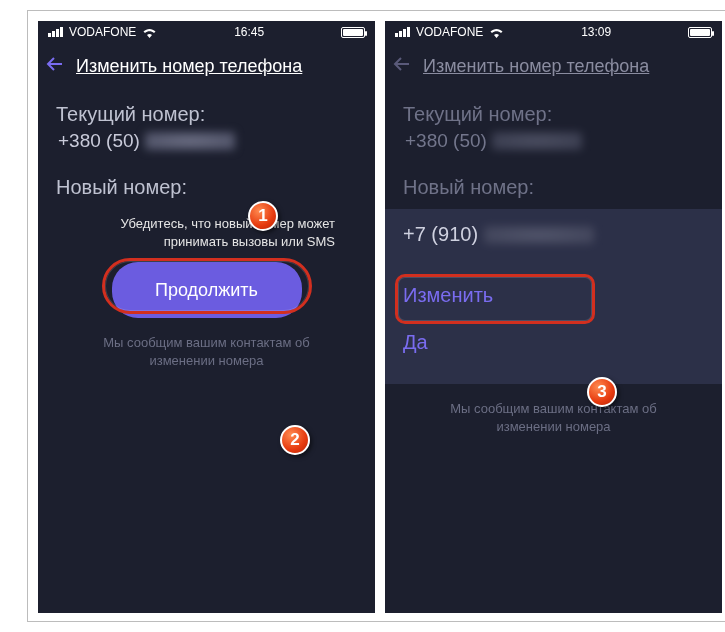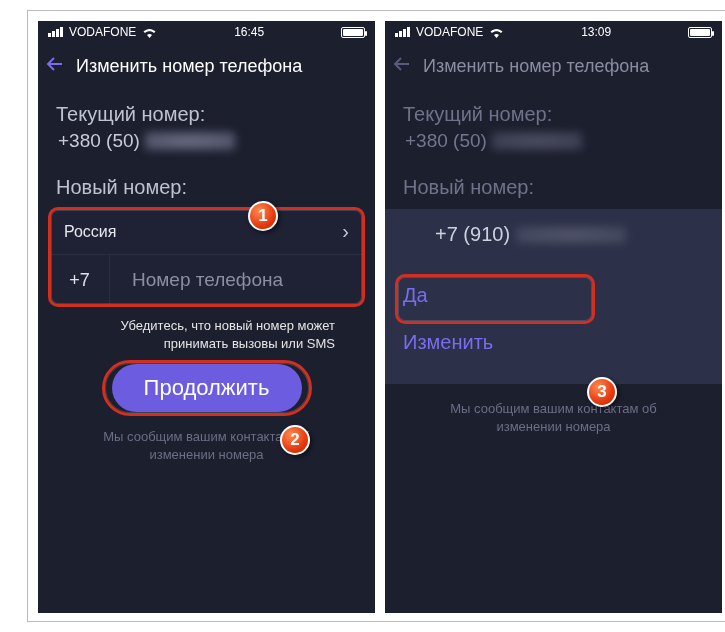--- a/index.html
+++ b/index.html
@@ -56,20 +56,21 @@
   }
   .battery .fill { background:#fff; height:7px; margin-left:1px; width:20px; border-radius:1px;}
   .appbar {
     height: 46px;
     display: flex;
     align-items: center;
     padding: 0 8px;
     color: #fff;
     font-size: 18px;
     font-weight: 500;
+    text-decoration: underline;
   }
   .back-arrow { width: 30px; color: #7a6cf0; font-size: 22px; }
   .phone.right .back-arrow { color: #5a5a7a; }
   .phone.right .appbar { color: #8a8ca0; }
   .section-label {
     color: #bfc2d1;
     font-size: 20px;
     padding: 14px 18px 4px;
   }
   .phone.right .section-label { color: #6f7288; }
@@ -134,42 +135,42 @@
     padding: 12px 40px 8px;
     line-height: 1.35;
   }
   .continue-wrap { position: relative; text-align:center; margin-top:4px; }
   .continue-btn {
     display: inline-flex;
     align-items: center;
     justify-content: center;
     background: #6b5ce0;
     color: #fff;
-    font-size: 22px;
-    height: 48px;
+    font-size: 18px;
+    height: 56px;
     width: 190px;
     border-radius: 26px;
   }
   .ro2 { top:-4px; left:50%; transform:translateX(-50%); width: 210px; height: 56px; border-radius: 30px; }
   .footer-note {
     color: #6b6e84;
     font-size: 13px;
     text-align: center;
     padding: 16px 36px 0;
     line-height: 1.4;
   }
   
   .confirm-panel {
     background: #2c3048;
     margin-top: 6px;
     padding: 14px 18px 18px;
     position: relative;
   }
   .confirm-q { color: #d6d7e3; font-size: 17px; margin-bottom: 6px; }
-  .confirm-num { color: #cfd1e0; font-size: 20px; margin-left: 32px; }
+  .confirm-num { color: #cfd1e0; font-size: 20px; }
   .confirm-num .blur { width: 110px; }
   .confirm-actions {
     position: relative;
     margin-top: 26px;
   }
   .action {
     color: #7a6cf0; 
     font-size: 20px; 
     padding: 12px 0;
     display: block;
@@ -226,31 +227,20 @@
       <span>Изменить номер телефона</span>
     </div>
 
     <div class="section-label">Текущий номер:</div>
     <div class="current-num">
       <span>+380 (50)</span> <span class="blur"></span>
     </div>
 
     <div class="section-label">Новый номер:</div>
 
-    <div class="input-group">
-      <div class="country-row">
-        <span>Россия</span>
-        <span class="chevron">›</span>
-      </div>
-      <div class="phone-row">
-        <span class="prefix">+7</span>
-        <span class="placeholder">Номер телефона</span>
-      </div>
-      <div class="red-outline ro1"></div>
-    </div>
 
     <div class="help-text">Убедитесь, что новый номер может принимать вызовы или SMS</div>
 
     <div class="continue-wrap">
       <div class="continue-btn">
         <span>Продолжить</span>
       </div>
       <div class="red-outline ro2"></div>
     </div>
 
@@ -296,22 +286,22 @@
       <span>+380 (50)</span> <span class="blur"></span>
     </div>
 
     <div class="section-label">Новый номер:</div>
 
     <div class="confirm-panel">
       <div class="confirm-num">
         <span>+7 (910)</span> <span class="blur"></span>
       </div>
       <div class="confirm-actions">
+        <span class="action">Изменить</span>
         <span class="action">Да</span>
-        <span class="action">Изменить</span>
         <div class="red-outline ro3"></div>
       </div>
     </div>
 
     <div class="footer-note">Мы сообщим вашим контактам об изменении номера</div>
 
     <div class="badge" style="top:356px; left:202px;">3</div>
   </div>
 
 </div>

